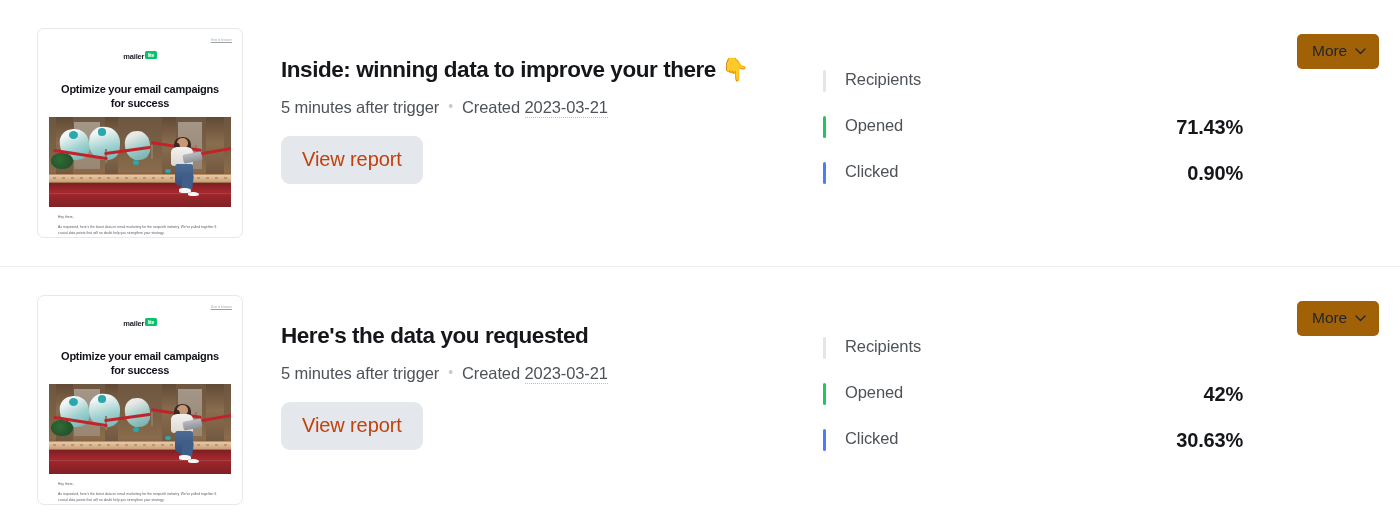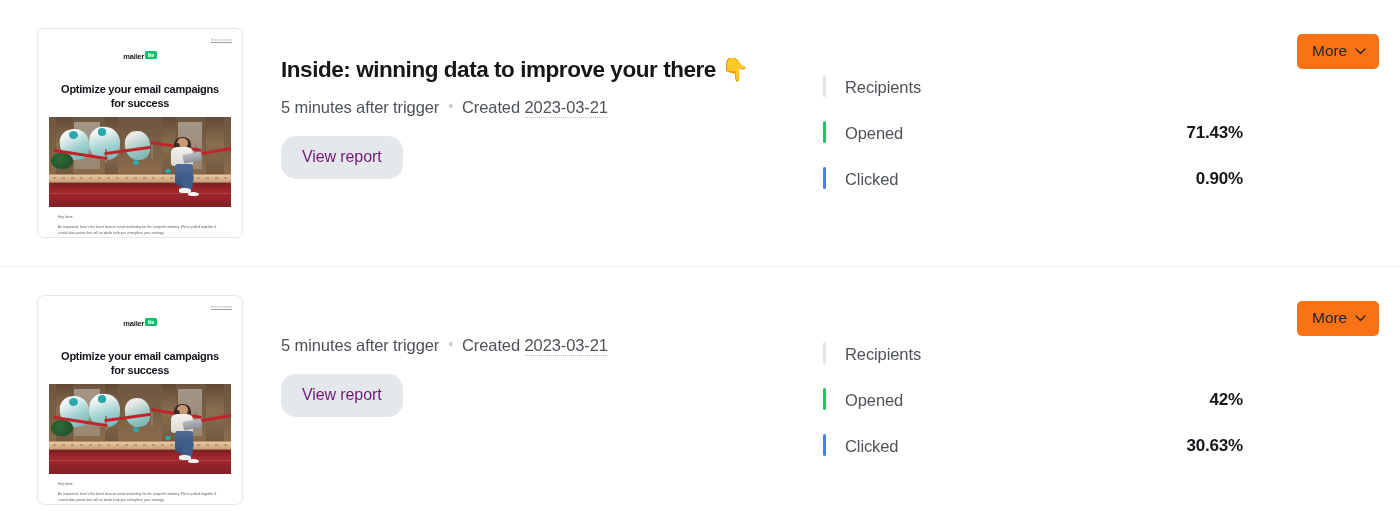--- a/index.html
+++ b/index.html
@@ -239,75 +239,75 @@
   }
   .meta-date {
     border-bottom: 1px dotted #b9bec5;
     padding-bottom: 1px;
     cursor: help;
   }
   .view-report-btn {
     margin-top: 19px;
     display: inline-block;
     background: #e4e7ec;
-    color: #701a75;
+    color: #c2410c;
     border: none;
-    border-radius: 15px;
+    border-radius: 9px;
     font-family: inherit;
-    font-size: 16px;
+    font-size: 20px;
     letter-spacing: -.1px;
     padding: 12px 21px 13px 21px;
     cursor: pointer;
   }
 
   
   .stats-col {
     flex: 0 0 auto;
     width: 420px;
     margin-left: 12px;
     padding-top: 42px;
   }
   .stat-row {
     display: flex;
-    align-items: flex-end;
+    align-items: flex-start;
     height: 27px;
     margin-bottom: 19px;
   }
   .stat-row:last-child { margin-bottom: 0; }
   .stat-bar {
     flex: 0 0 auto;
     width: 3px;
     height: 22px;
     border-radius: 2px;
     margin-right: 19px;
   }
   .stat-label {
     flex: 1 1 auto;
     font-size: 16.5px;
     color: #4e5359;
     letter-spacing: -.1px;
   }
   .stat-value {
     flex: 0 0 auto;
-    font-size: 17px;
+    font-size: 20px;
     font-weight: 700;
     color: #14161a;
     letter-spacing: -.2px;
     text-align: right;
   }
 
   
   .more-btn {
     position: absolute;
     right: 21px;
     top: 34px;
     display: inline-flex;
     align-items: center;
     gap: 8px;
-    background: #f97316;
+    background: #a16207;
     color: #22262c;
     border: none;
     border-radius: 5px;
     font-family: inherit;
     font-size: 15.5px;
     letter-spacing: -.1px;
     padding: 8px 13px 9px 15px;
     cursor: pointer;
   }
   .chev { display: block; }
@@ -456,20 +456,21 @@
 
         <div class="thumb-body">
           <p>Hey there,</p>
           <p>As requested, here's the latest data on email marketing for the nonprofit industry. We've pulled together 6 crucial data points that will no doubt help you strengthen your strategy.</p>
           <p>To download the data, click the button below:</p>
         </div>
       </div>
     </div>
 
     <div class="info-col">
+      <h2 class="campaign-title"><span>Here's the data you requested</span></h2>
       <div class="meta-line">
         <span>5 minutes after trigger</span><span class="meta-dot">•</span><span>Created</span>
         <span class="meta-date">2023-03-21</span>
       </div>
       <button class="view-report-btn">View report</button>
     </div>
 
     <div class="stats-col">
       <div class="stat-row">
         <span class="stat-bar" style="background:#e2e5e9"></span>

